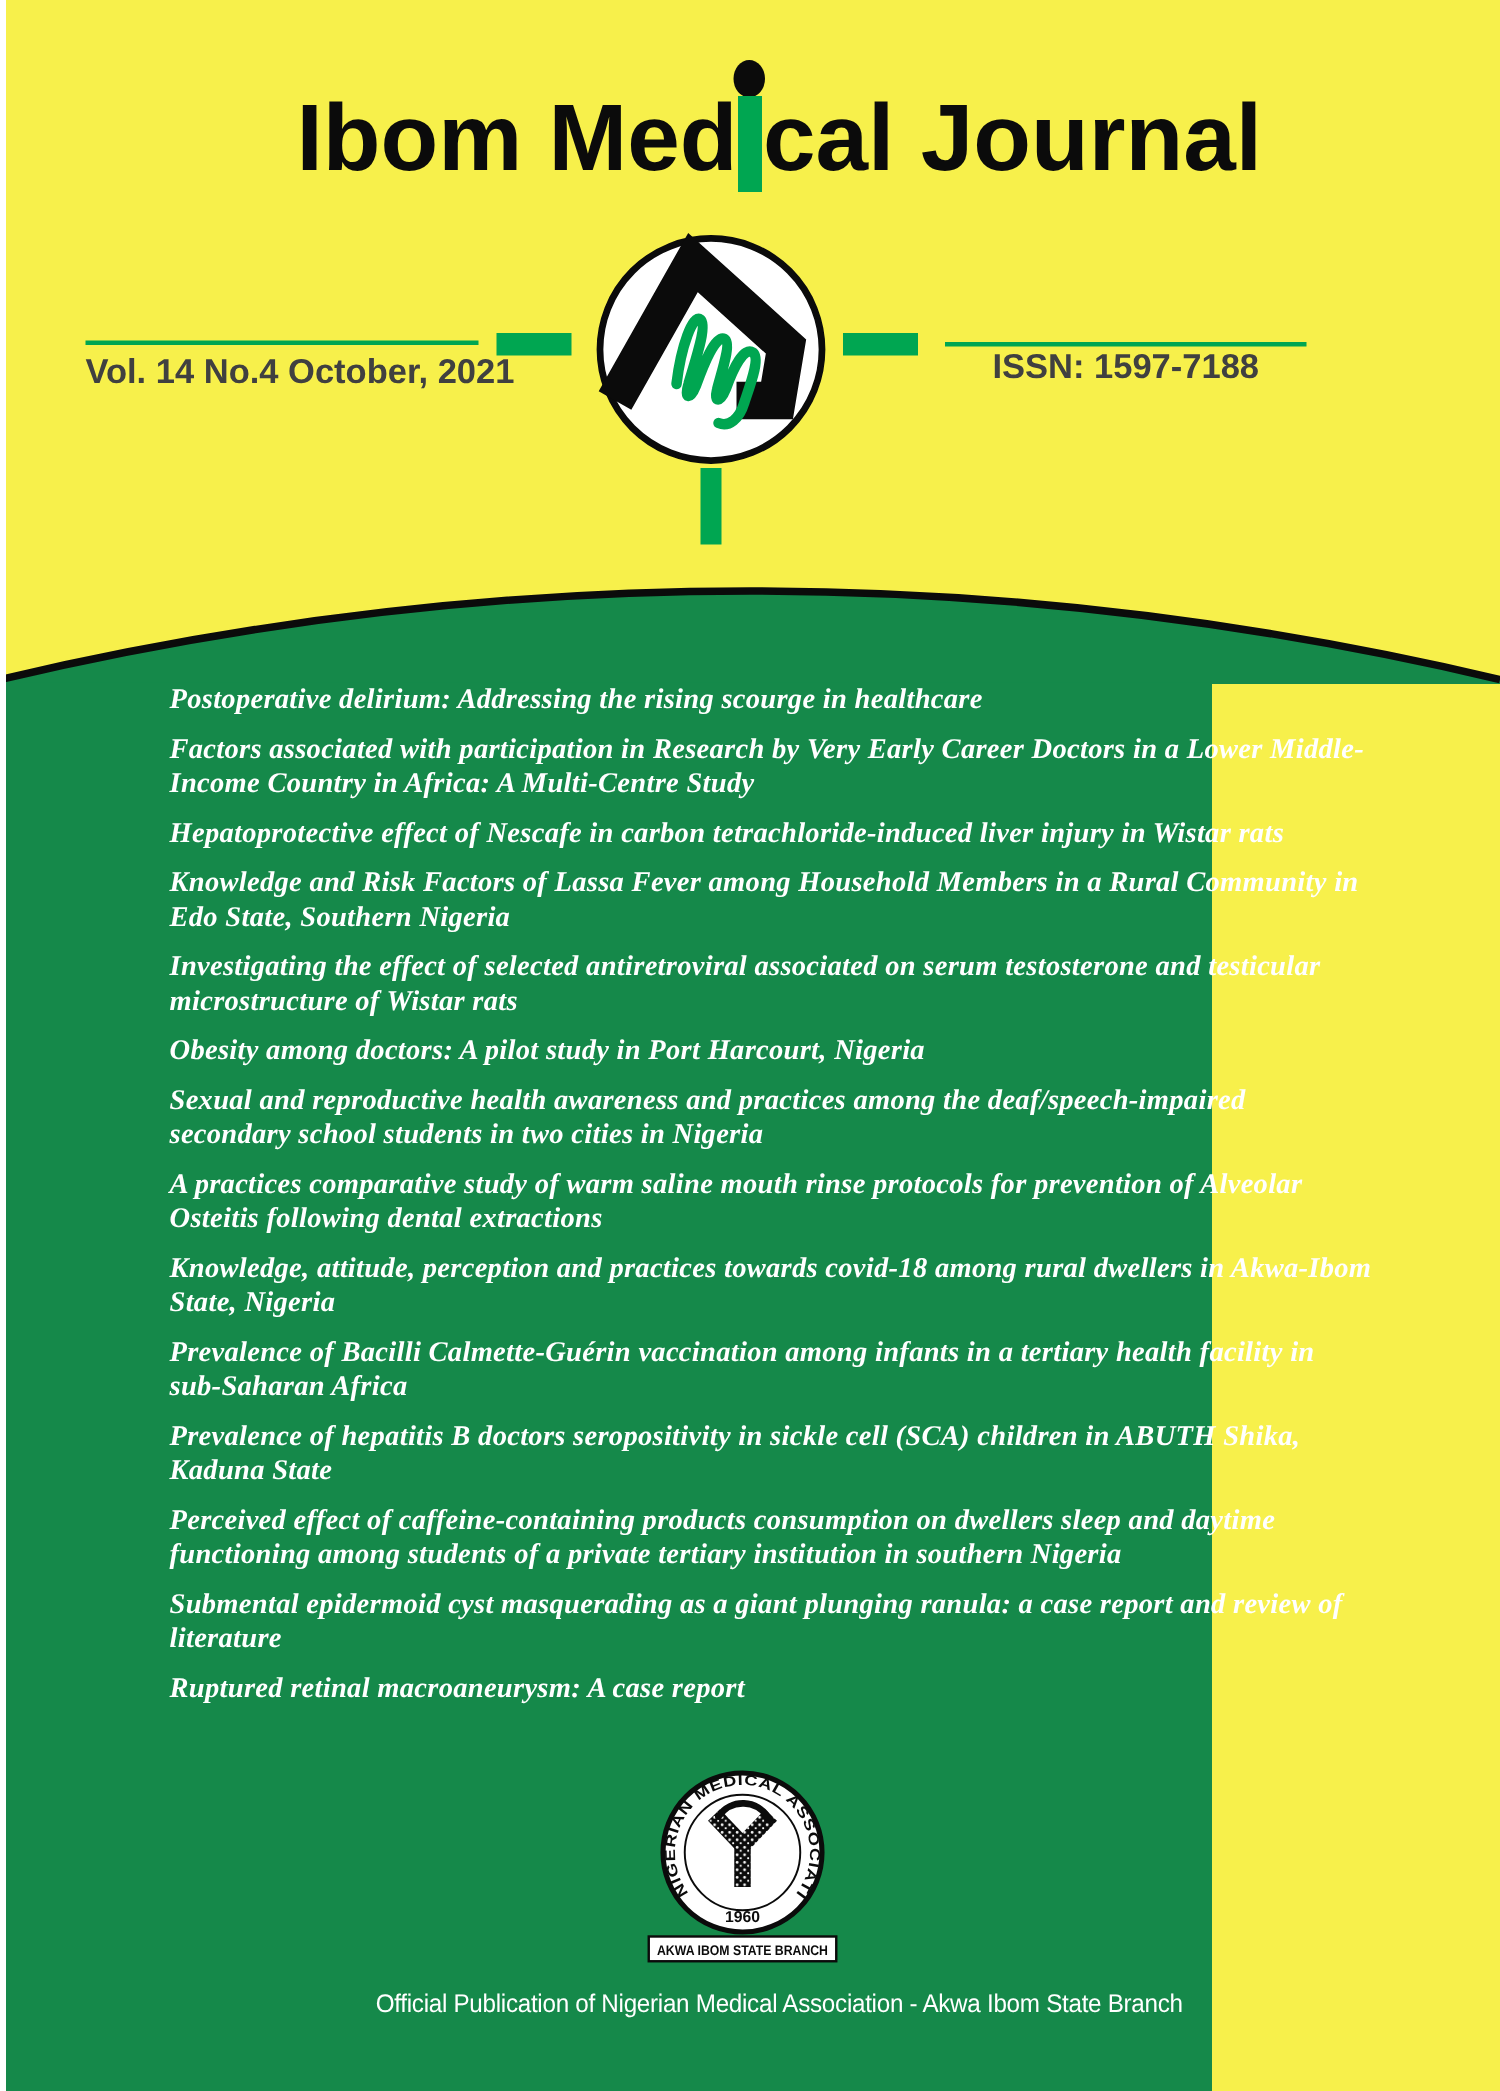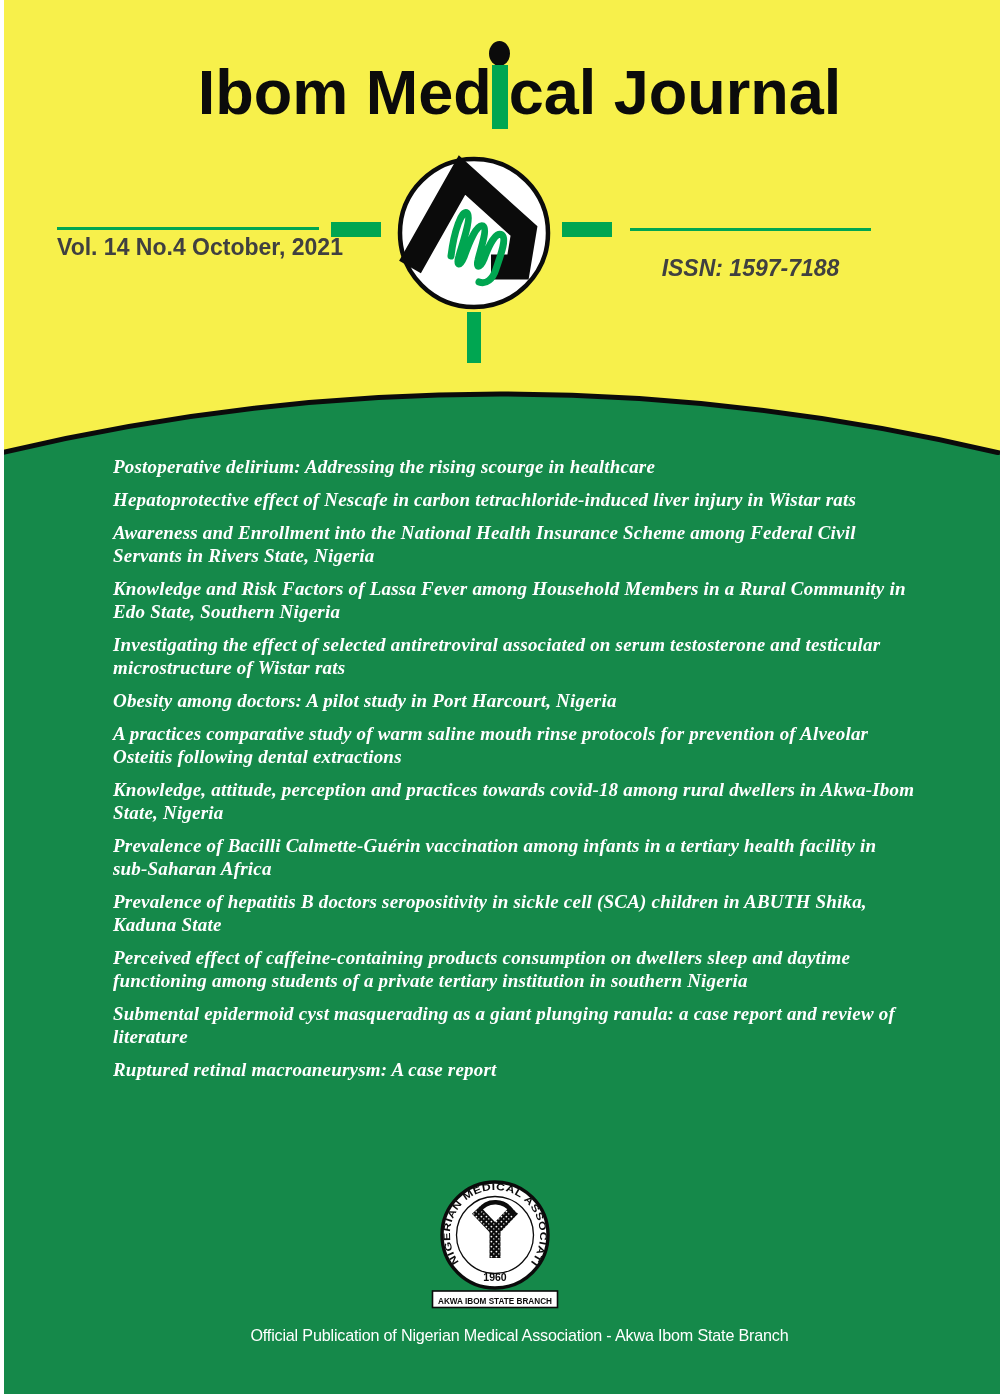--- a/index.html
+++ b/index.html
@@ -20,31 +20,31 @@
   .title-i{position:relative; display:inline-block; width:17px; height:64px; vertical-align:-15px;}
   .i-stem{position:absolute; left:0; top:0; width:16px; height:64px; background:#00A651;}
   .i-dot{position:absolute; left:-3px; top:-24px; width:21px; height:25px; background:#0b0b0b; border-radius:50%;}
 
   .vol-block{position:absolute; left:57px; top:227px; width:262px;}
   .issn-block{position:absolute; left:630px; top:228px; width:241px;}
   .rule{height:3px; background:#00A651;}
   .vol-text,.issn-text{
     text-align:center; font-weight:bold; color:#404040; font-size:23px; margin-top:4px; white-space:nowrap;
   }
-  .issn-text{margin-top:24px;font-style:italic;}
+  .issn-text{margin-top:0;}
 
   
   .bar{position:absolute; background:#00A651;}
   .bar-left{left:331px; top:222px; width:50px; height:15px;}
   .bar-right{left:562px; top:222px; width:50px; height:15px;}
   .bar-bottom{left:467px; top:312px; width:14px; height:51px;}
   .logo{position:absolute; left:393px; top:152px;}
 
   
-  .green-section{position:absolute; left:0; top:385px; width:1000px; height:1009px;}
+  .green-section{position:absolute; left:0; top:385px; width:808px; height:1009px;}
   .arc{position:absolute; top:0; left:0; display:block;}
   .green-fill{position:absolute; top:70px; left:0; width:100%; height:939px; background:#15894A;}
 
   .articles{position:absolute; left:113px; top:70px; width:802px;}
   .articles p{
     margin:0 0 10px 0;
     font-family:"Liberation Serif", serif;
     font-style:italic; font-weight:bold;
     font-size:19px; line-height:23px;
     color:#ffffff; letter-spacing:0.2px;
@@ -89,25 +89,26 @@
 
   <div class="green-section">
     <svg class="arc" width="1000" height="71" viewBox="0 0 1000 71" preserveAspectRatio="none">
       <path d="M0,68 Q500,-50 1000,68 L1000,71 L0,71 Z" fill="#15894A"></path>
       <path d="M0,68 Q500,-50 1000,68" fill="none" stroke="#0b0b0b" stroke-width="5"></path>
     </svg>
     <div class="green-fill"></div>
 
     <div class="articles">
         <p>Postoperative delirium: Addressing the rising scourge in healthcare</p>
+        <p>Factors associated with participation in Research by Very Early Career Doctors in a Lower Middle-Income Country in Africa: A Multi-Centre Study</p>
         <p>Hepatoprotective effect of Nescafe in carbon tetrachloride-induced liver injury in Wistar rats</p>
-        <p>Awareness and Enrollment into the National Health Insurance Scheme among Federal Civil Servants in Rivers State, Nigeria</p>
         <p>Knowledge and Risk Factors of Lassa Fever among Household Members in a Rural Community in Edo State, Southern Nigeria</p>
         <p>Investigating the effect of selected antiretroviral associated on serum testosterone and testicular microstructure of Wistar rats</p>
         <p>Obesity among doctors: A pilot study in Port Harcourt, Nigeria</p>
+        <p>Sexual and reproductive health awareness and practices among the deaf/speech-impaired secondary school students in two cities in Nigeria</p>
         <p>A practices comparative study of warm saline mouth rinse protocols for prevention of Alveolar Osteitis following dental extractions</p>
         <p>Knowledge, attitude, perception and practices towards covid-18 among rural dwellers in Akwa-Ibom State, Nigeria</p>
         <p>Prevalence of Bacilli Calmette-Guérin vaccination among infants in a tertiary health facility in sub-Saharan Africa</p>
         <p>Prevalence of hepatitis B doctors seropositivity in sickle cell (SCA) children in ABUTH Shika, Kaduna State</p>
         <p>Perceived effect of caffeine-containing products consumption on dwellers sleep and daytime functioning among students of a private tertiary institution in southern Nigeria</p>
         <p>Submental epidermoid cyst masquerading as a giant plunging ranula: a case report and review of literature</p>
         <p>Ruptured retinal macroaneurysm: A case report</p>
       </div>
   </div>
 

